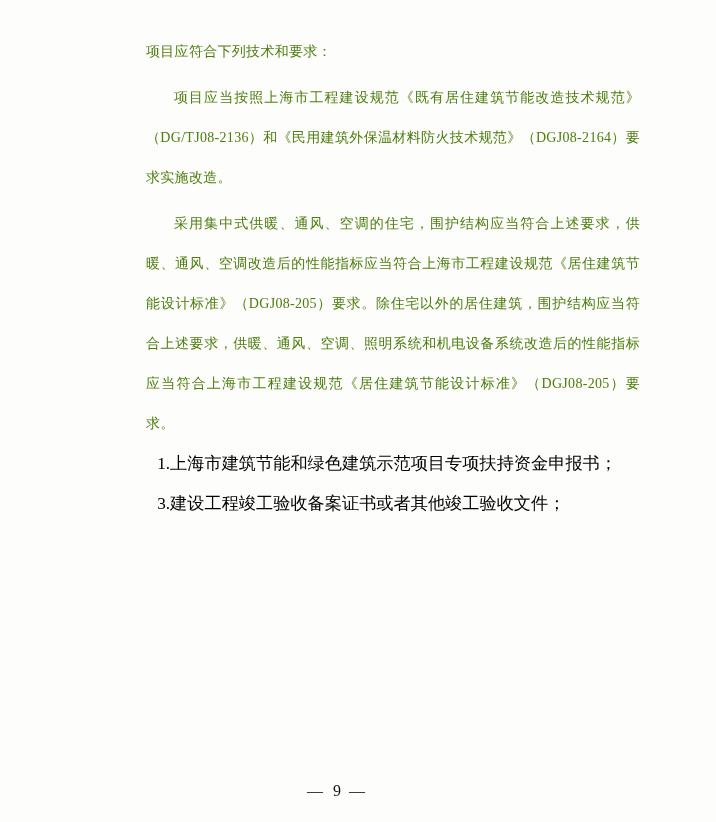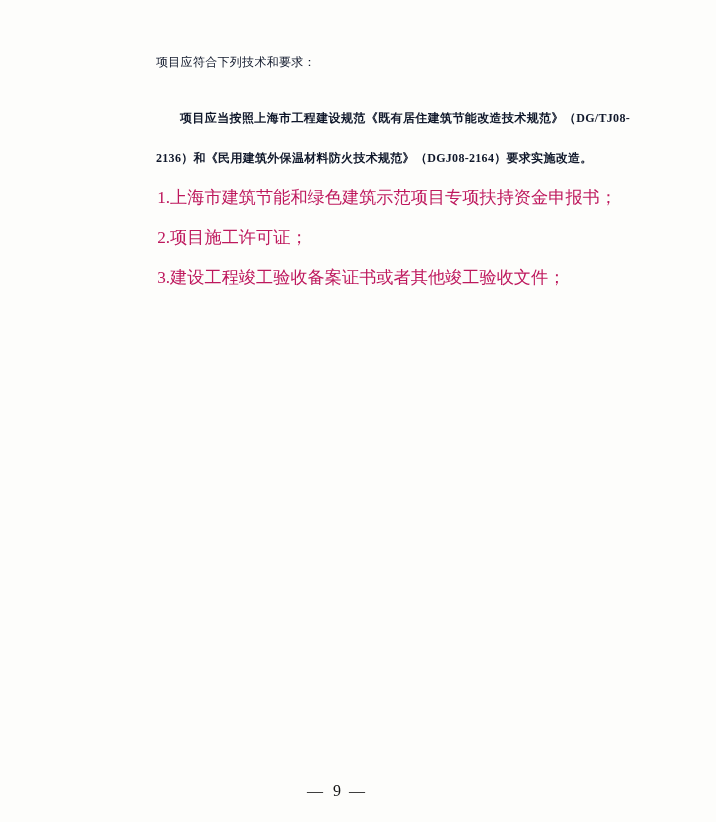--- a/index.html
+++ b/index.html
@@ -15,43 +15,42 @@
     overflow: hidden;
   }
   .page {
     position: relative;
     width: 716px;
     height: 822px;
     box-sizing: border-box;
     padding: 26px 70px 0 140px;
   }
   .para {
-    font-size: 12px;
+    font-size: 14px;
     line-height: 40px;
     text-align: justify;
     text-justify: inter-ideograph;
     letter-spacing: 0.3px;
-    margin: 16px;
-    color: #0f172a;
+    margin: 6px;
+    color: #4d7c0f;
   }
   .indent2 {
     text-indent: 2em;
-    font-weight: bold;
   }
   .indent0 {
     text-indent: 0;
   }
   .list-item {
     font-size: 17.2px;
     line-height: 40px;
     text-align: justify;
     text-justify: inter-ideograph;
     margin: 0;
     text-indent: 1em;
-    color: #be185d;
+    color: #000000;
   }
   sub {
     font-size: 0.65em;
     vertical-align: sub;
   }
   .footer {
     position: absolute;
     left: 0;
     right: 0;
     bottom: 22px;
@@ -71,24 +70,24 @@
 </head>
 <body>
 
 <div class="page">
 
   <p class="para indent0 blk">项目应符合下列技术和要求：</p>
 
   <p class="para indent2 blk">项目应当按照上海市工程建设规范《既有居住建筑节能改造技术规范》（DG/TJ08-2136）和《民用建筑外保温材料防火技术规范》（DGJ08-2164）要求实施改造。</p>
 
 
+  <p class="para indent2 blk">采用集中式供暖、通风、空调的住宅，围护结构应当符合上述要求，供暖、通风、空调改造后的性能指标应当符合上海市工程建设规范《居住建筑节能设计标准》（DGJ08-205）要求。除住宅以外的居住建筑，围护结构应当符合上述要求，供暖、通风、空调、照明系统和机电设备系统改造后的性能指标应当符合上海市工程建设规范《居住建筑节能设计标准》（DGJ08-205）要求。</p>
 
 
   <p class="list-item">1.上海市建筑节能和绿色建筑示范项目专项扶持资金申报书；</p>
-  <p class="list-item">2.项目施工许可证；</p>
   <p class="list-item">3.建设工程竣工验收备案证书或者其他竣工验收文件；</p>
 
   <div class="footer">
     <span class="dash">—</span>
     <span>9</span>
     <span class="dash">—</span>
   </div>
 
 </div>
 

